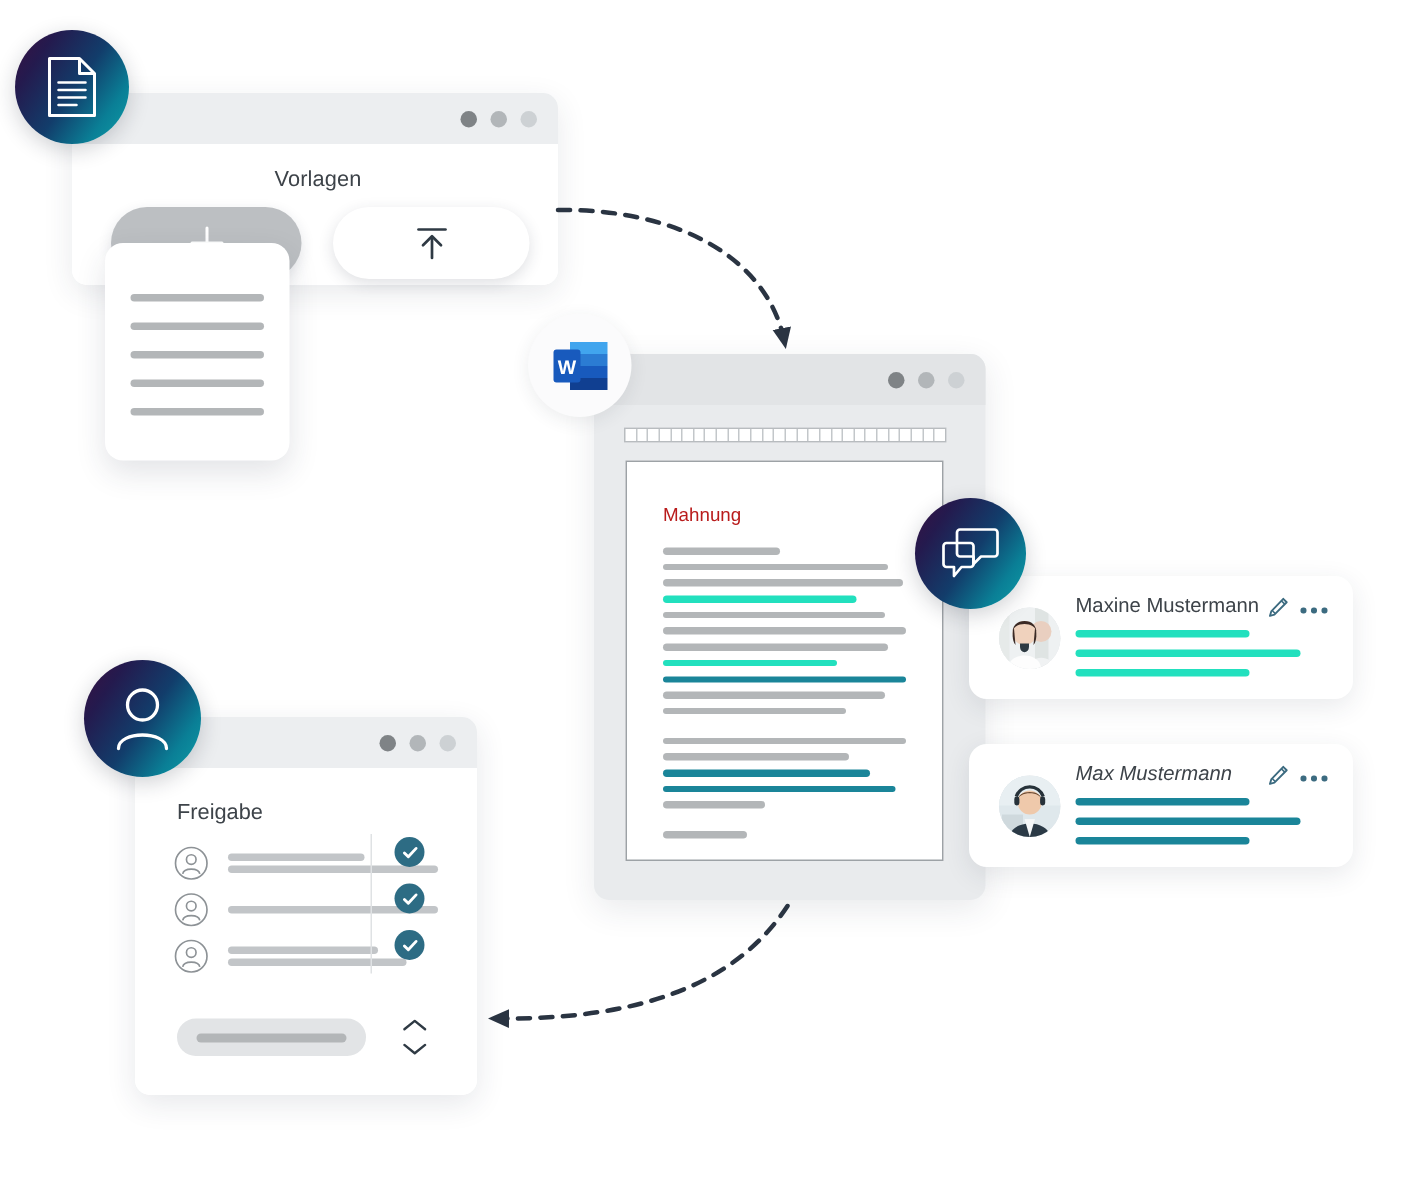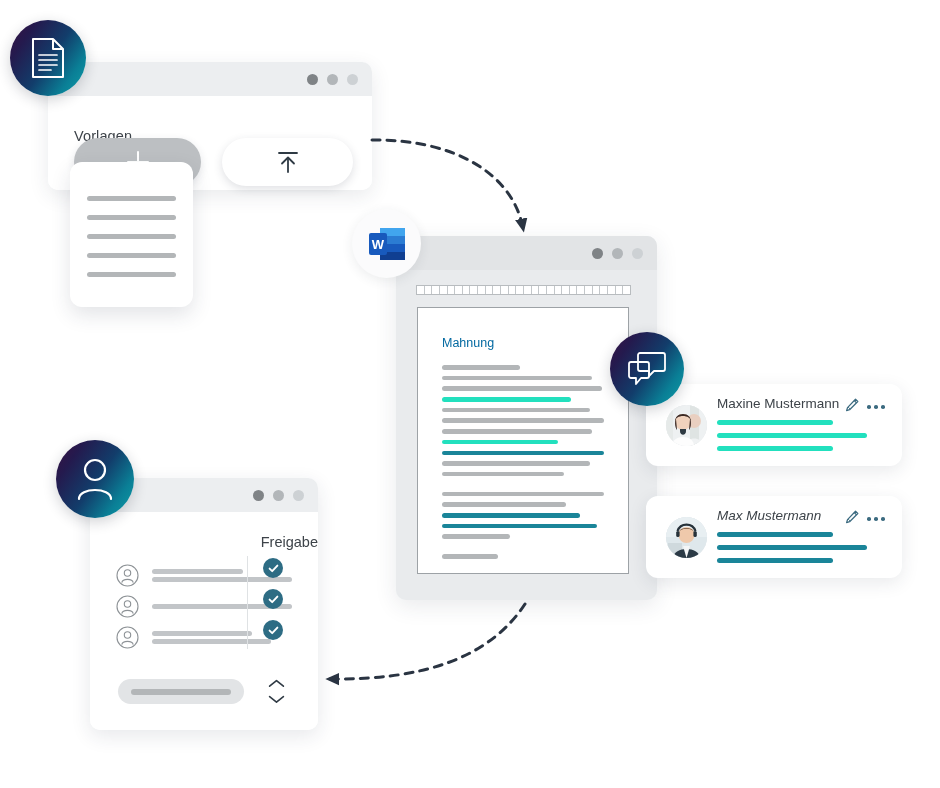--- a/index.html
+++ b/index.html
@@ -33,21 +33,21 @@
     position:absolute; border-radius:50%;
     background: linear-gradient(125deg, #3a1040 0%, #241a4e 22%, #123d6b 52%, #0a7f96 78%, #0f9fa8 100%);
     display:flex; align-items:center; justify-content:center;
     box-shadow: 0 4px 14px rgba(25,30,45,.20);
     z-index: 40;
   }
 
   
   #tpl-win { left:48px; top:62px; width:324px; height:128px;
              box-shadow: 0 6px 20px rgba(40,50,70,.10); }
-  #tpl-win .win-body { height:94px; padding:32px 22px 0 26px; position:relative; }
+  #tpl-win .win-body { height:94px; padding:16px 22px 0 26px; position:relative;text-align:center; }
   .tpl-title { font-size:14.5px; color:#3d4349; letter-spacing:.1px; }
   .tpl-buttons { position:absolute; left:26px; top:42px; display:flex; gap:21px; }
   .btn-add {
     width:127px; height:48px; border-radius:24px; background:#bcbfc2;
     display:flex; align-items:center; justify-content:center;
     box-shadow: 0 3px 9px rgba(40,50,70,.13);
   }
   .btn-add .plus { position:relative; width:24px; height:24px; }
   .btn-add .plus::before, .btn-add .plus::after {
     content:""; position:absolute; background:#ffffff; border-radius:1px;
@@ -84,21 +84,21 @@
   .ruler {
     position:absolute; left:20px; top:49px; width:215px; height:10px;
     background:#ffffff; border:1px solid #b8bcbf; display:flex; align-items:stretch;
   }
   .ruler i { flex:1; border-right:1px solid #c3c7ca; }
   .ruler i:last-child { border-right:none; }
   .page {
     position:absolute; left:21px; top:71px; width:212px; height:267px;
     background:#ffffff; border:1px solid #9da2a6;
   }
-  .page-title { position:absolute; left:24px; top:28px; font-size:12.5px; color:#0369a1; }
+  .page-title { position:absolute; left:24px; top:28px; font-size:12.5px; color:#b91c1c; }
   .lines { position:absolute; left:24px; top:57px; right:16px; }
   .lines .ln { height:4.6px; border-radius:2.5px; margin-bottom:6.1px; background:#b3b6b8; }
   .lines .ln.g { background:#22e0be; }
   .lines .ln.t { background:#1a8599; }
   .lines .gap { height:9px; }
 
   
   .cmt {
     position:absolute; width:256px; background:#ffffff; border-radius:12px;
     box-shadow: 0 5px 18px rgba(40,50,70,.10);
@@ -113,21 +113,21 @@
   .cmt .ic-pencil { position:absolute; right:43px; top:14px; }
   .cmt .ic-dots { position:absolute; right:17px; top:21px; display:flex; gap:3.4px; }
   .cmt .ic-dots span { width:3.6px; height:3.6px; border-radius:50%; background:#3c6b80; }
   .cmt .clines { position:absolute; left:71px; top:36px; right:14px; }
   .cmt .clines .ln { height:4.6px; border-radius:2.5px; margin-bottom:8.4px; }
   #cmt1 .clines .ln { background:#22e0be; }
   #cmt2 .clines .ln { background:#1a8599; }
 
   
   #apr-win { left:90px; top:478px; width:228px; height:252px;
-             box-shadow: 0 6px 20px rgba(40,50,70,.11); text-align: right; }
+             box-shadow: 0 6px 20px rgba(40,50,70,.11); }
   #apr-win .win-body { height:218px; padding:22px 0 0 0; position:relative; }
   .apr-title { font-size:14.5px; color:#3d4349; margin-left:28px; }
   .apr-rows { position:absolute; left:26px; top:48px; right:14px; }
   .apr-row { display:flex; align-items:center; height:31px; position:relative; }
   .apr-row .pic { width:23px; height:23px; flex:0 0 23px; margin-right:13px; }
   .apr-row .txt { flex:1; }
   .apr-row .txt .ln { height:5.6px; border-radius:3px; background:#c2c5c8; margin:2.6px 0; }
   .apr-divider { position:absolute; left:157px; top:44px; width:1px; height:93px; background:#dfe2e4; }
   .checks { position:absolute; left:173px; top:46px; }
   .check { width:20px; height:20px; border-radius:50%; background:#2d6c84;

